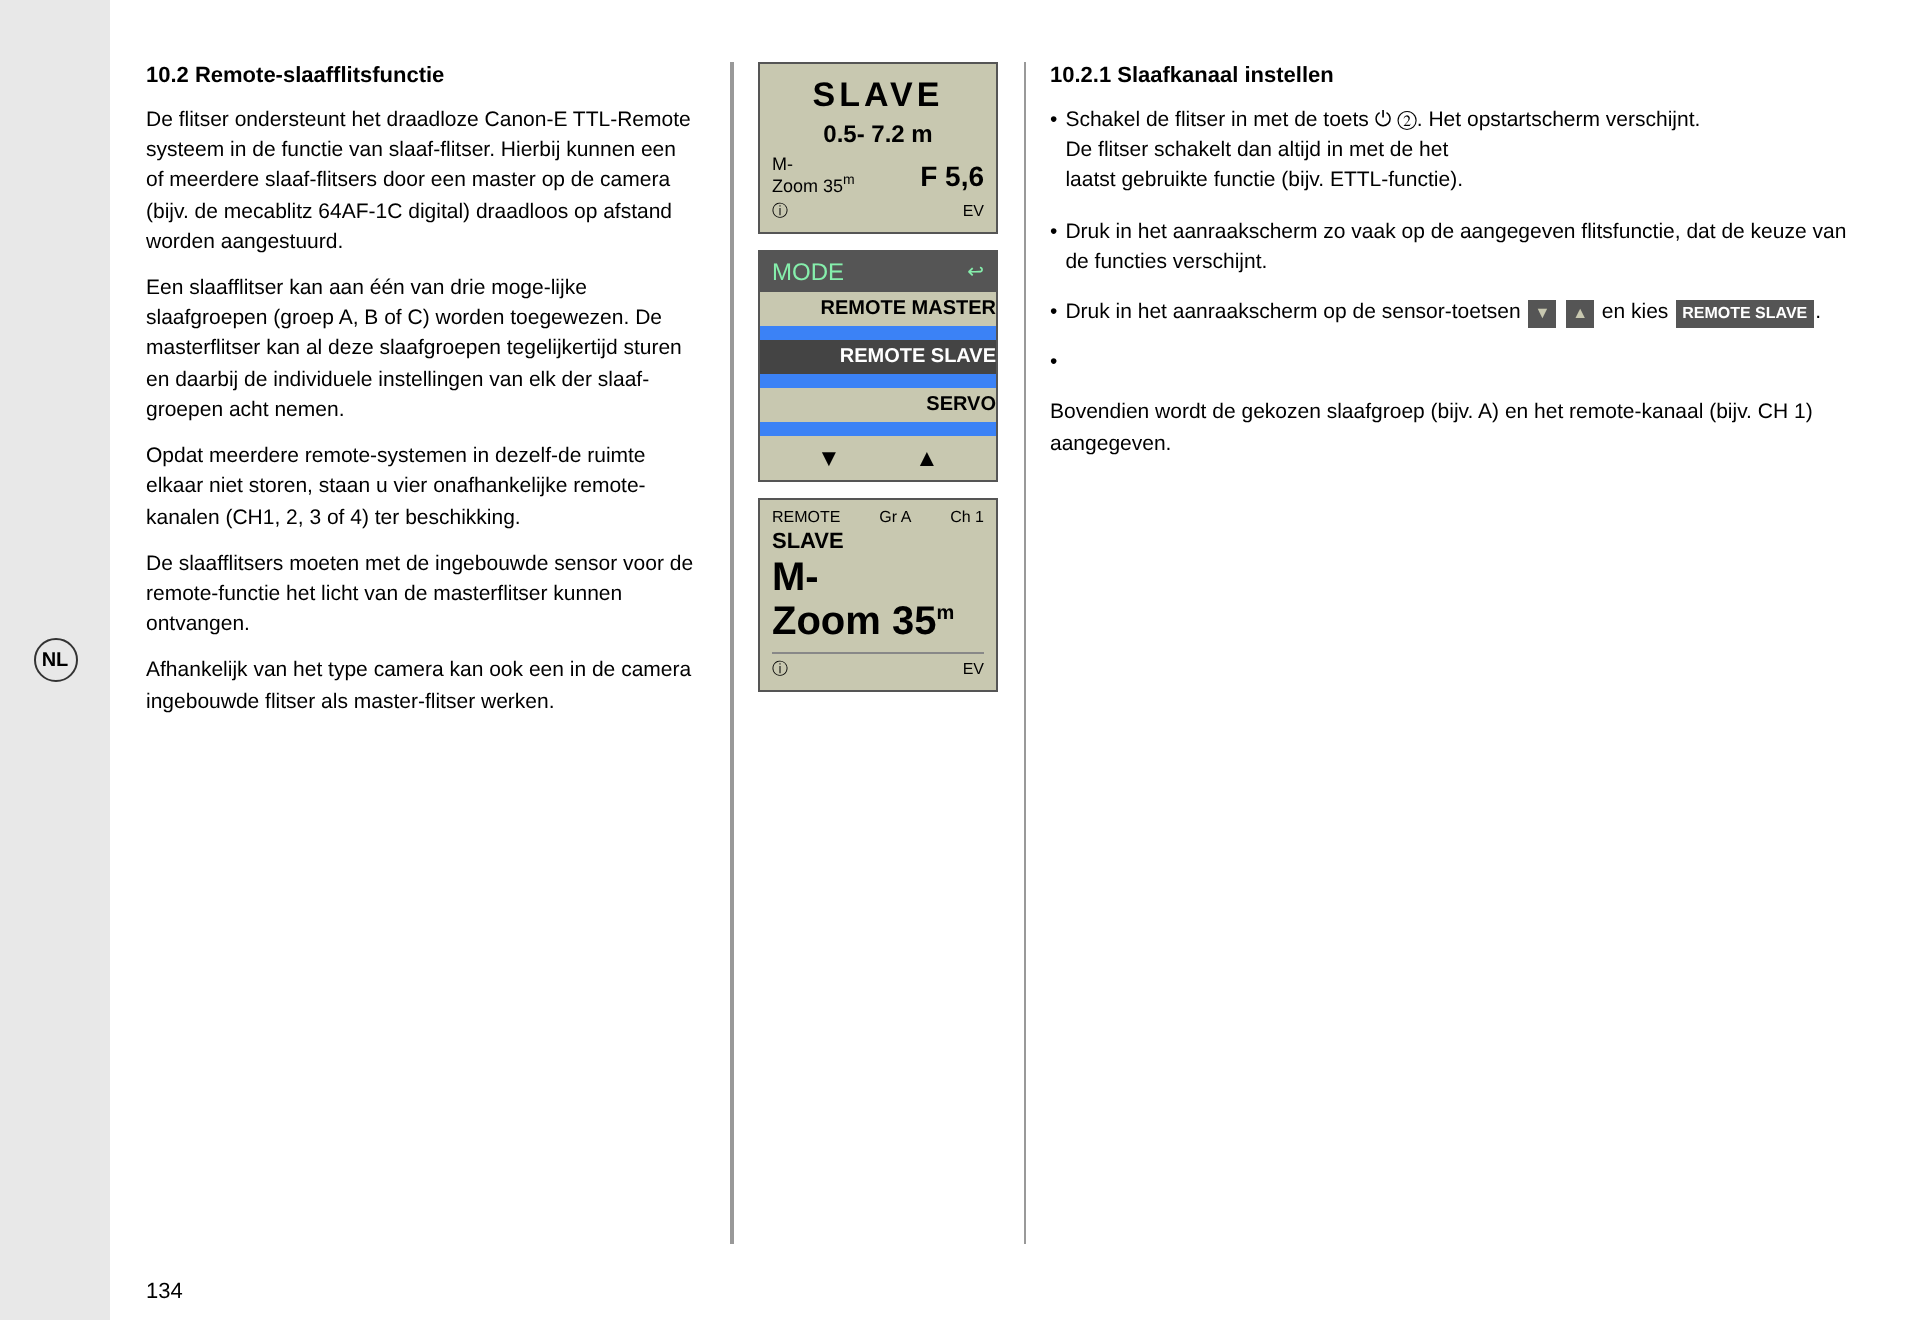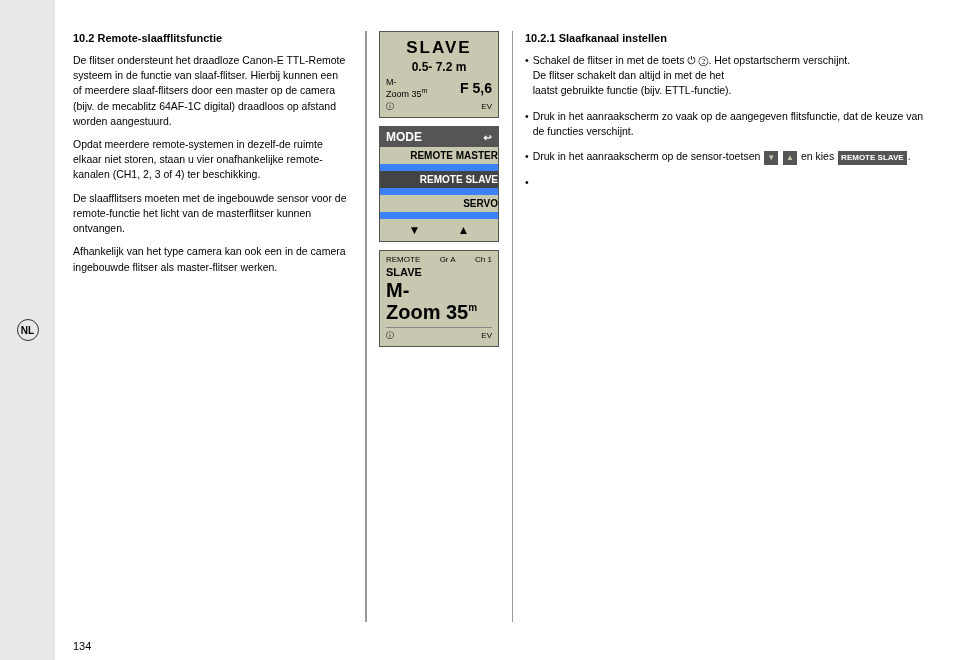--- a/index.html
+++ b/index.html
@@ -123,24 +123,24 @@
 
     
     .mode-display {
       width: 120px;
       background: #c8c8b0;
       border: 1.5px solid #555;
       overflow: hidden;
     }
     .mode-header {
       background: #555;
-      color: #ffffff;
+      color: #86efac;
       text-align: center;
       font-size: 12px;
-      font-weight: bold;
+      font-weight: normal;
       padding: 3px 0;
       display: flex;
       align-items: center;
       justify-content: space-between;
       padding: 3px 6px;
     }
     .mode-header-arrow {
       font-size: 10px;
     }
     .mode-item {
@@ -298,20 +298,21 @@
     <span>NL</span>
   </div>
 </div>
 
 <div class="main-content">
   <div class="content-row">
 
     <div class="left-text">
       <div class="section-title">10.2 Remote-slaafflitsfunctie</div>
       <p>De flitser ondersteunt het draadloze Canon-E TTL-Remote systeem in de functie van slaaf-flitser. Hierbij kunnen een of meerdere slaaf-flitsers door een master op de camera (bijv. de mecablitz 64AF-1C digital) draadloos op afstand worden aangestuurd.</p>
+      <p>Een slaafflitser kan aan één van drie moge-lijke slaafgroepen (groep A, B of C) worden toegewezen. De masterflitser kan al deze slaafgroepen tegelijkertijd sturen en daarbij de individuele instellingen van elk der slaaf-groepen acht nemen.</p>
       <p>Opdat meerdere remote-systemen in dezelf-de ruimte elkaar niet storen, staan u vier onafhankelijke remote-kanalen (CH1, 2, 3 of 4) ter beschikking.</p>
       <p>De slaafflitsers moeten met de ingebouwde sensor voor de remote-functie het licht van de masterflitser kunnen ontvangen.</p>
       <p>Afhankelijk van het type camera kan ook een in de camera ingebouwde flitser als master-flitser werken.</p>
     </div>
 
     <div class="divider"></div>
 
     <div class="middle-display">
 
       <div class="lcd-screen">
@@ -388,18 +389,19 @@
           <span style="display:inline-block;background:#555;color:#c8c8b0;font-size:8px;font-weight:bold;padding:1px 3px;margin:0 1px;">▼</span>
           <span style="display:inline-block;background:#555;color:#c8c8b0;font-size:8px;font-weight:bold;padding:1px 3px;margin:0 1px;">▲</span>
           en kies <span class="inline-badge">REMOTE SLAVE</span>.
         </span>
       </div>
 
       <div class="bullet-item">
         <span class="bullet">•</span>
       </div>
 
+      <p>Bovendien wordt de gekozen slaafgroep (bijv. A) en het remote-kanaal (bijv. CH 1) aangegeven.</p>
     </div>
 
   </div>
 
   <div class="page-number">134</div>
 </div>
 
 </body></html>

